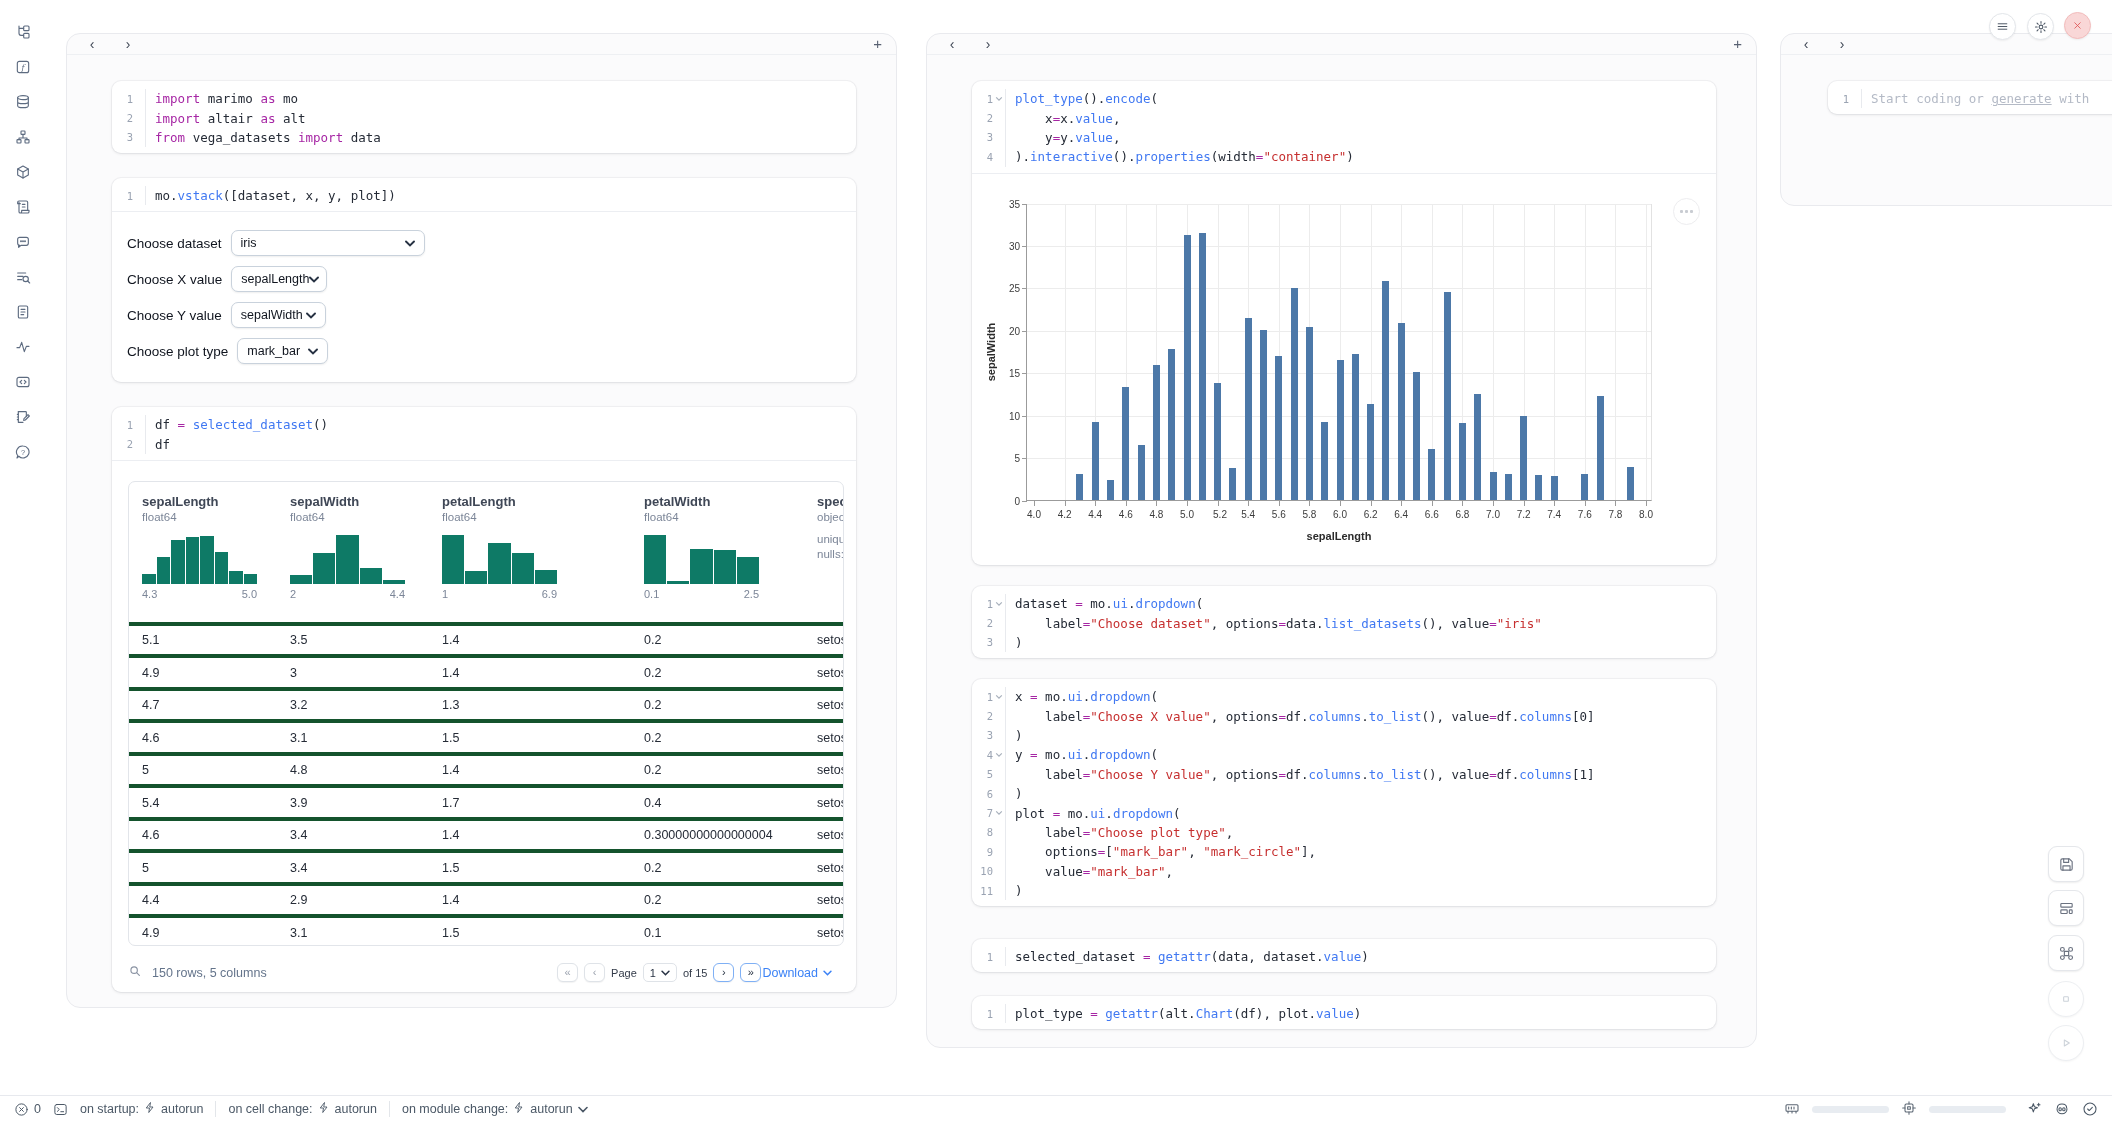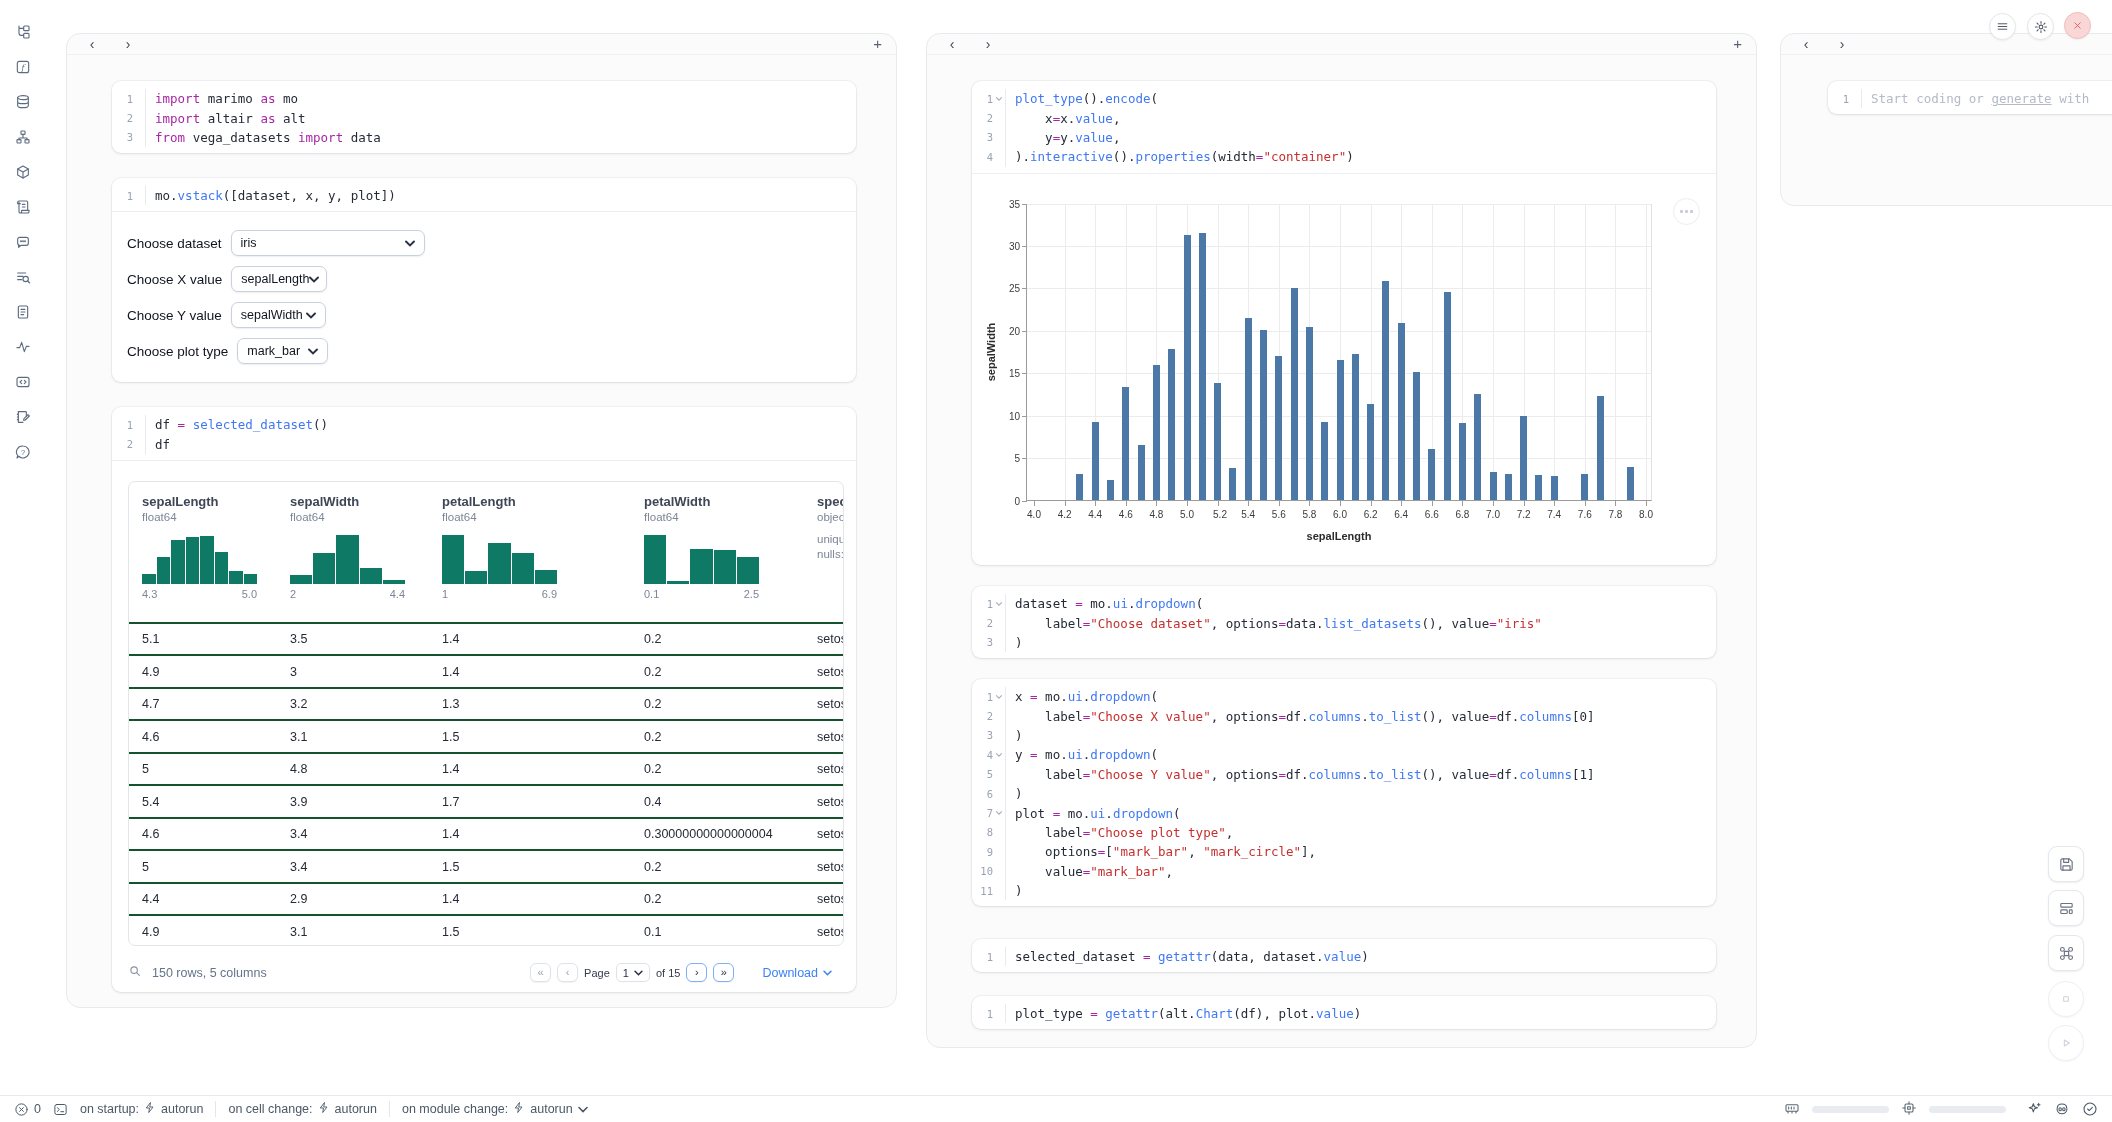--- a/index.html
+++ b/index.html
@@ -45,32 +45,32 @@
   .tbl-output{padding:20px 0 6px 16px}
   .tbl-box{width:716px;height:465px;border:1px solid #e2e5ea;border-radius:7px;overflow:hidden;background:#fff}
   .thead{display:grid;grid-template-columns:148px 152px 202px 173px 1fr;padding:12px 0 0 13px;height:140px}
   .th-name{font-size:13px;font-weight:700;color:#3f4756}
   .th-dtype{font-size:11.5px;color:#7c8698;margin-top:2px}
   .hist{display:flex;align-items:flex-end;gap:1px;width:115px;height:52px;margin-top:9px}
   .hbar{flex:1;background:#0e7a66}
   .hrange{display:flex;justify-content:space-between;width:115px;font-size:11px;color:#7c8698;margin-top:4px}
   .th-meta{font-size:11.5px;color:#7c8698;margin-top:9px;line-height:15px}
   .tr{display:grid;grid-template-columns:148px 152px 202px 173px 1fr;padding-left:13px;height:32.5px;
-    border-top:2px solid #14532d;align-items:center}
+    border-top:4px solid #14532d;align-items:center}
   .td{font-size:12.5px;color:#252b36;white-space:nowrap;overflow:hidden}
   .tbl-footer{display:flex;align-items:center;height:26px;margin-top:14px;padding-right:12px;width:716px}
   .tf-summary{font-size:12.5px;color:#64748b;margin-left:10px}
   .pg{display:flex;align-items:center;gap:6px;margin-left:auto}
   .pg-btn{min-width:21px;height:19px;border:1px solid #dfe3e8;border-radius:6px;background:#fff;
     box-shadow:0 1px 1px rgba(0,0,0,.05);font-size:11px;color:#9ca3af;cursor:pointer;line-height:17px;padding:0 4px}
   .pg-btn.active{border-color:#7fb0f5;color:#273243}
   .pg-text{font-size:11px;color:#333b49}
   .pg-select{display:inline-flex;align-items:center;gap:5px;height:19px;border:1px solid #dfe3e8;border-radius:5px;
     padding:0 6px;font-size:11px;color:#273243;background:#fff;cursor:pointer}
-  .download{display:inline-flex;align-items:center;gap:5px;font-size:12.5px;color:#3b82f6;margin-left:28px;cursor:pointer;background:none;border:none}
+  .download{display:inline-flex;align-items:center;gap:5px;font-size:12.5px;color:#3b82f6;margin-left:1px;cursor:pointer;background:none;border:none}
 
   
   .chart-output{height:392px}
   .plot{position:absolute;left:54px;top:30px;width:626px;height:297px;
     border-left:1px solid #9b9b9b;border-bottom:1px solid #9b9b9b;border-right:1px solid #e2e2e2}
   .gridline-h{position:absolute;left:0;right:0;height:1px;background:#ececec}
   .gridline-v{position:absolute;top:0;bottom:0;width:1px;background:#ececec}
   .bar{position:absolute;bottom:0;width:7px}
   .xtick{position:absolute;top:305px;transform:translateX(-50%);font-size:10px;color:#3c3c3c;white-space:nowrap}
   .ytick{position:absolute;left:-35px;width:28px;text-align:right;font-size:10px;color:#3c3c3c}

